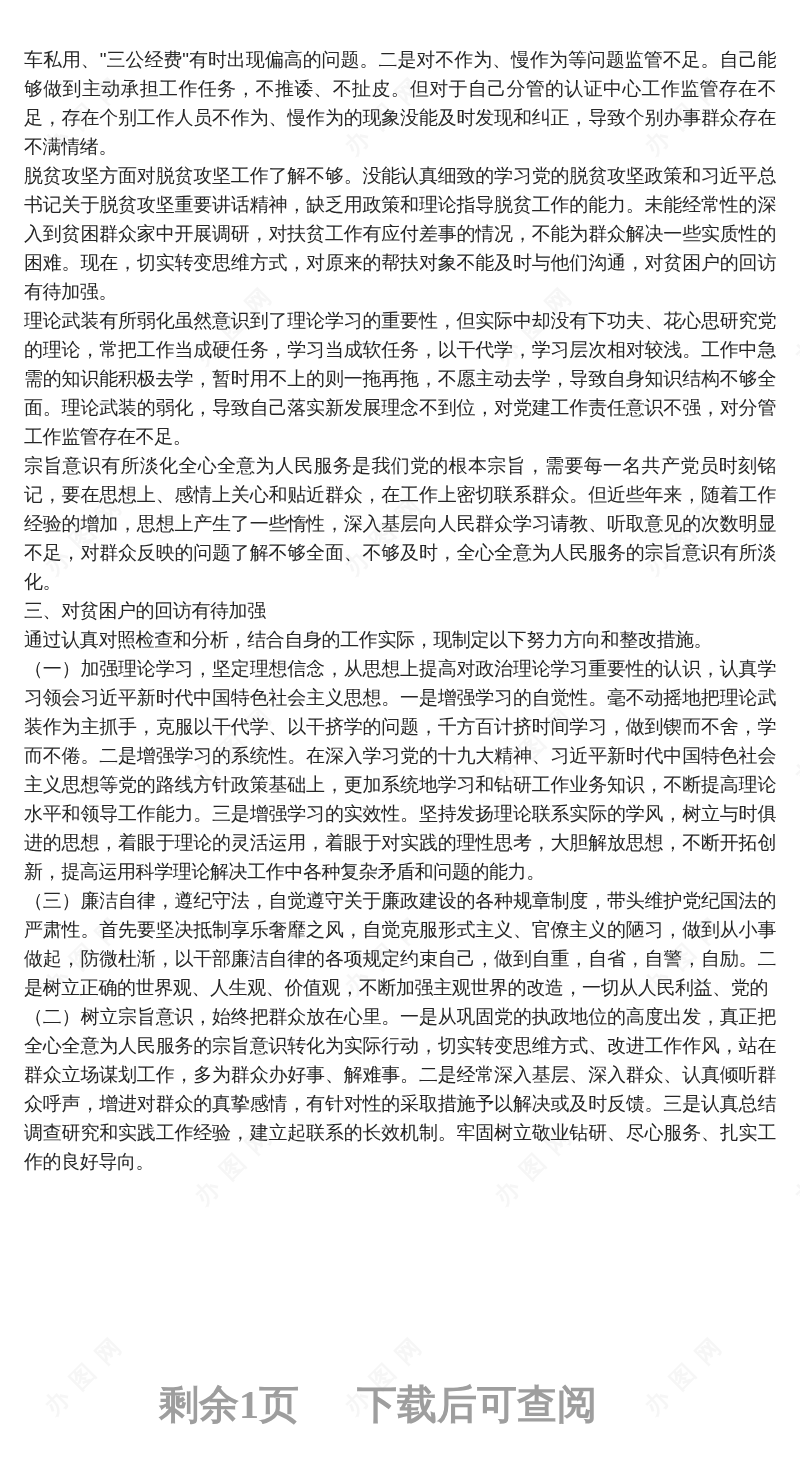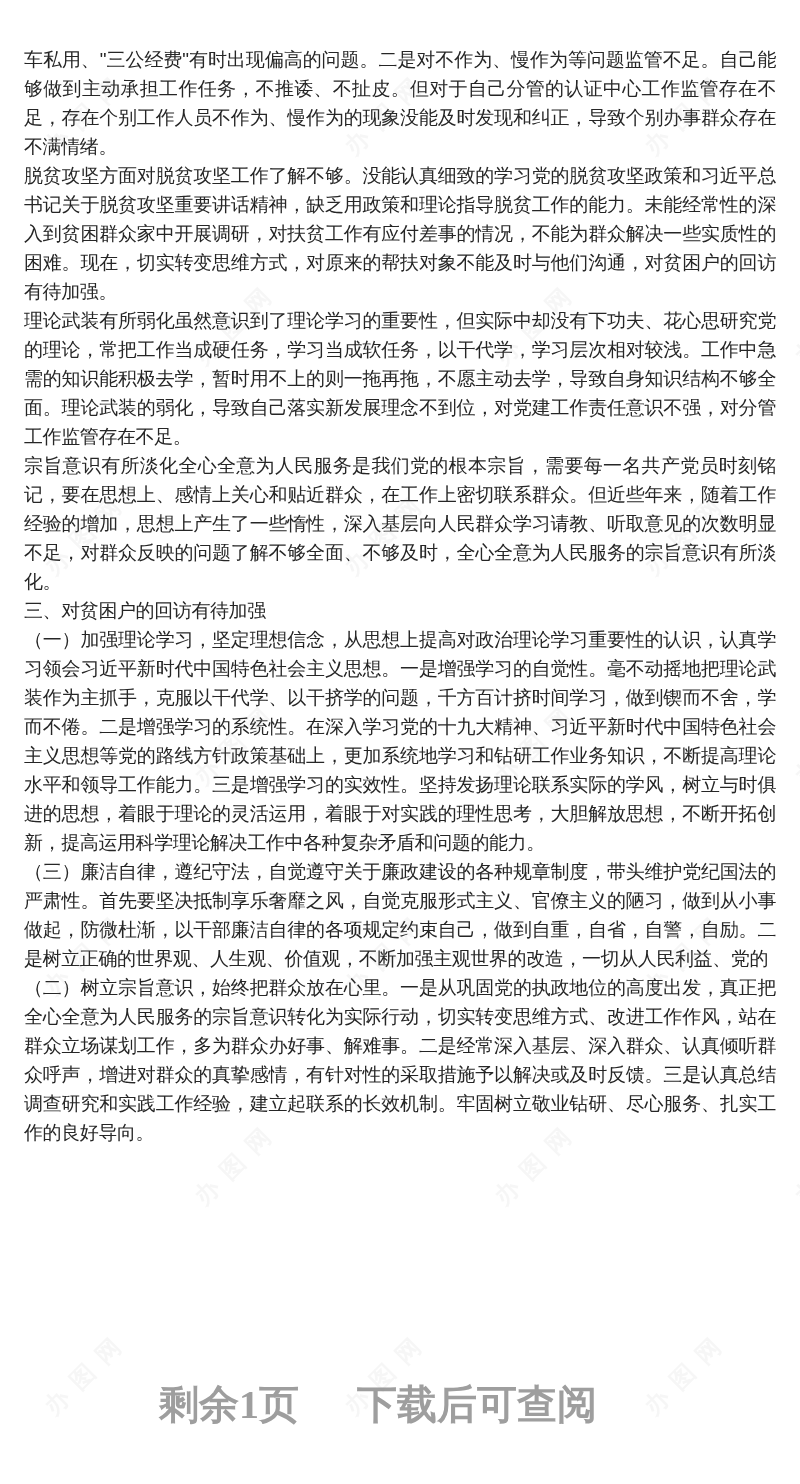--- a/index.html
+++ b/index.html
@@ -63,20 +63,21 @@
 <body>
 
 <div class="page">
 
   <div class="doc" id="doc-body" style="color: rgb(38, 38, 38);">
       <p>车私用、"三公经费"有时出现偏高的问题。二是对不作为、慢作为等问题监管不足。自己能够做到主动承担工作任务，不推诿、不扯皮。但对于自己分管的认证中心工作监管存在不足，存在个别工作人员不作为、慢作为的现象没能及时发现和纠正，导致个别办事群众存在不满情绪。</p>
       <p>脱贫攻坚方面对脱贫攻坚工作了解不够。没能认真细致的学习党的脱贫攻坚政策和习近平总书记关于脱贫攻坚重要讲话精神，缺乏用政策和理论指导脱贫工作的能力。未能经常性的深入到贫困群众家中开展调研，对扶贫工作有应付差事的情况，不能为群众解决一些实质性的困难。现在，切实转变思维方式，对原来的帮扶对象不能及时与他们沟通，对贫困户的回访有待加强。</p>
       <p>理论武装有所弱化虽然意识到了理论学习的重要性，但实际中却没有下功夫、花心思研究党的理论，常把工作当成硬任务，学习当成软任务，以干代学，学习层次相对较浅。工作中急需的知识能积极去学，暂时用不上的则一拖再拖，不愿主动去学，导致自身知识结构不够全面。理论武装的弱化，导致自己落实新发展理念不到位，对党建工作责任意识不强，对分管工作监管存在不足。</p>
       <p>宗旨意识有所淡化全心全意为人民服务是我们党的根本宗旨，需要每一名共产党员时刻铭记，要在思想上、感情上关心和贴近群众，在工作上密切联系群众。但近些年来，随着工作经验的增加，思想上产生了一些惰性，深入基层向人民群众学习请教、听取意见的次数明显不足，对群众反映的问题了解不够全面、不够及时，全心全意为人民服务的宗旨意识有所淡化。</p>
       <p>三、对贫困户的回访有待加强</p>
+      <p>通过认真对照检查和分析，结合自身的工作实际，现制定以下努力方向和整改措施。</p>
       <p>（一）加强理论学习，坚定理想信念，从思想上提高对政治理论学习重要性的认识，认真学习领会习近平新时代中国特色社会主义思想。一是增强学习的自觉性。毫不动摇地把理论武装作为主抓手，克服以干代学、以干挤学的问题，千方百计挤时间学习，做到锲而不舍，学而不倦。二是增强学习的系统性。在深入学习党的十九大精神、习近平新时代中国特色社会主义思想等党的路线方针政策基础上，更加系统地学习和钻研工作业务知识，不断提高理论水平和领导工作能力。三是增强学习的实效性。坚持发扬理论联系实际的学风，树立与时俱进的思想，着眼于理论的灵活运用，着眼于对实践的理性思考，大胆解放思想，不断开拓创新，提高运用科学理论解决工作中各种复杂矛盾和问题的能力。</p>
       <p>（三）廉洁自律，遵纪守法，自觉遵守关于廉政建设的各种规章制度，带头维护党纪国法的严肃性。首先要坚决抵制享乐奢靡之风，自觉克服形式主义、官僚主义的陋习，做到从小事做起，防微杜渐，以干部廉洁自律的各项规定约束自己，做到自重，自省，自警，自励。二是树立正确的世界观、人生观、价值观，不断加强主观世界的改造，一切从人民利益、党的</p>
       <p>（二）树立宗旨意识，始终把群众放在心里。一是从巩固党的执政地位的高度出发，真正把全心全意为人民服务的宗旨意识转化为实际行动，切实转变思维方式、改进工作作风，站在群众立场谋划工作，多为群众办好事、解难事。二是经常深入基层、深入群众、认真倾听群众呼声，增进对群众的真挚感情，有针对性的采取措施予以解决或及时反馈。三是认真总结调查研究和实践工作经验，建立起联系的长效机制。牢固树立敬业钻研、尽心服务、扎实工作的良好导向。</p>
     </div>
 
   <div class="watermark-layer" id="wm-layer">
       <div class="wm" style="color: rgb(138, 138, 138); left: 60px; top: 130px;">办图网</div>
       <div class="wm" style="color: rgb(138, 138, 138); left: 360px; top: 130px;">办图网</div>
       <div class="wm" style="color: rgb(138, 138, 138); left: 660px; top: 130px;">办图网</div>
       <div class="wm" style="color: rgb(138, 138, 138); left: 210px; top: 340px;">办图网</div>

